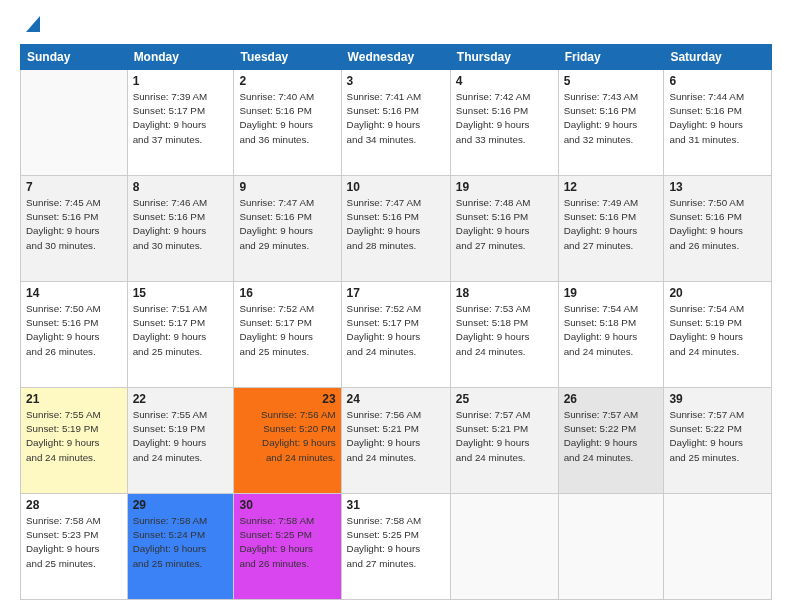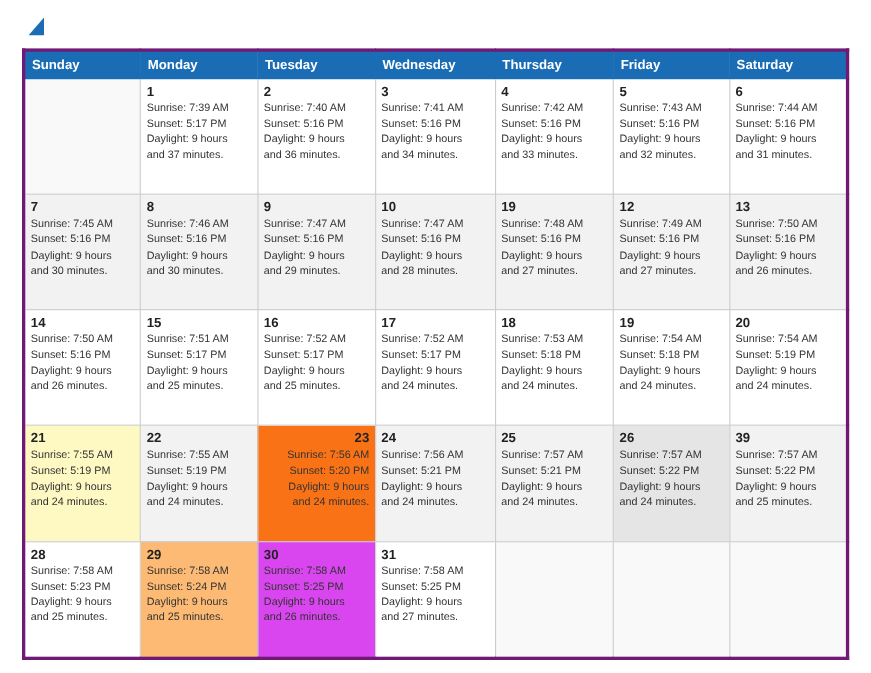--- a/index.html
+++ b/index.html
@@ -48,21 +48,21 @@
       font-weight: bold;
       color: #222;
       line-height: 1.1;
     }
     .title-location {
       font-size: 14px;
       color: #555;
     }
     .calendar {
       flex: 1;
-      border: 3px solid #701a75;
+      border: 1px solid #701a75;
       border-collapse: collapse;
       width: 100%;
       font-size: 10.5px;
     }
     .calendar th {
       background: #1a6db5;
       color: #fff;
       text-align: left;
       padding: 5px 6px;
       font-size: 12px;
@@ -243,21 +243,21 @@
           <td style="background: rgb(242, 242, 242);">
             <span class="day-num">39</span>
             <div class="day-detail">Sunrise: 7:57 AM<br>Sunset: 5:22 PM<br>Daylight: 9 hours<br>and 25 minutes.</div>
           </td>
         </tr>
         <tr>
           <td style="background: rgb(255, 255, 255);">
             <span class="day-num">28</span>
             <div class="day-detail">Sunrise: 7:58 AM<br>Sunset: 5:23 PM<br>Daylight: 9 hours<br>and 25 minutes.</div>
           </td>
-          <td style="background: #fdba74;">
+          <td style="background: #3b82f6;">
             <span class="day-num">29</span>
             <div class="day-detail">Sunrise: 7:58 AM<br>Sunset: 5:24 PM<br>Daylight: 9 hours<br>and 25 minutes.</div>
           </td>
           <td style="background: #d946ef;">
             <span class="day-num">30</span>
             <div class="day-detail">Sunrise: 7:58 AM<br>Sunset: 5:25 PM<br>Daylight: 9 hours<br>and 26 minutes.</div>
           </td>
           <td style="background: rgb(255, 255, 255);">
             <span class="day-num">31</span>
             <div class="day-detail">Sunrise: 7:58 AM<br>Sunset: 5:25 PM<br>Daylight: 9 hours<br>and 27 minutes.</div>

